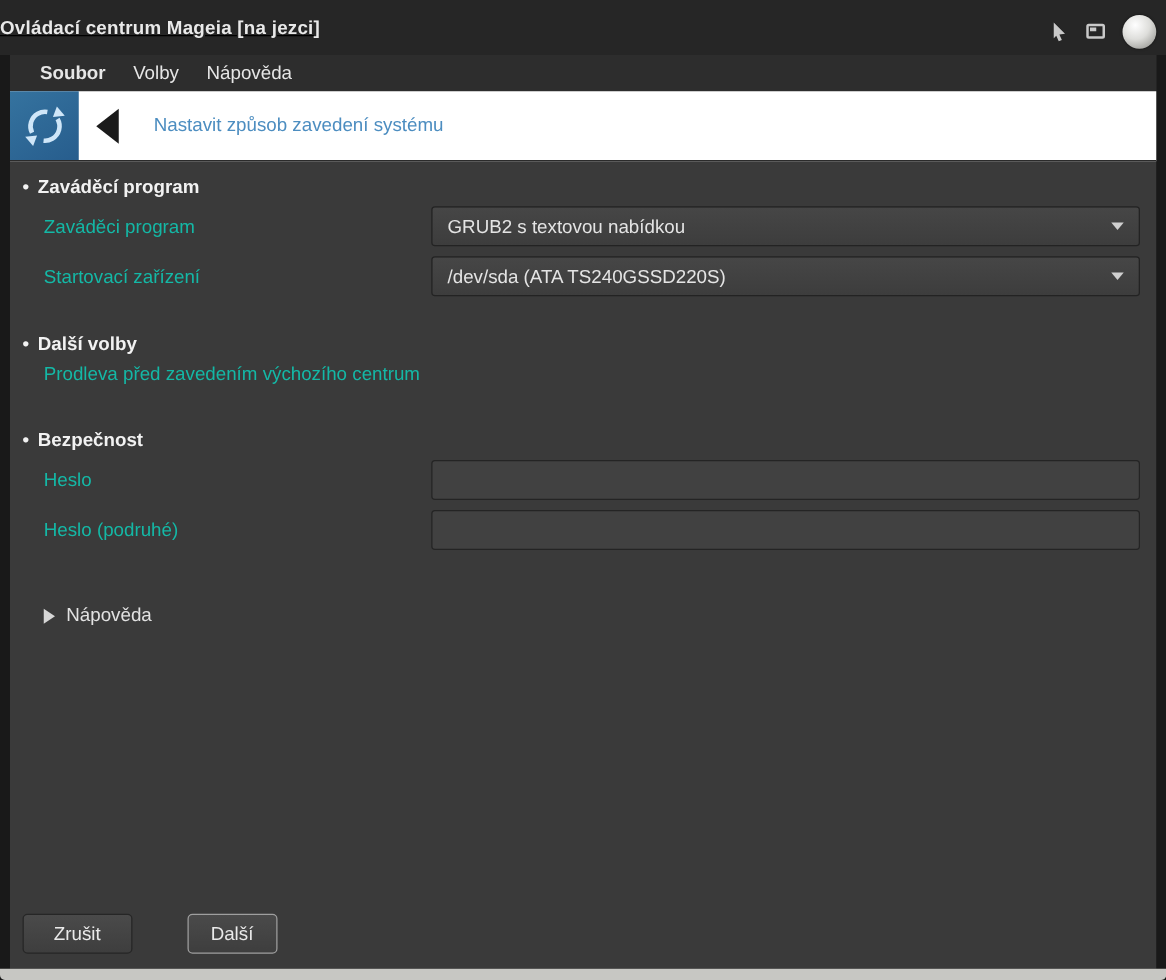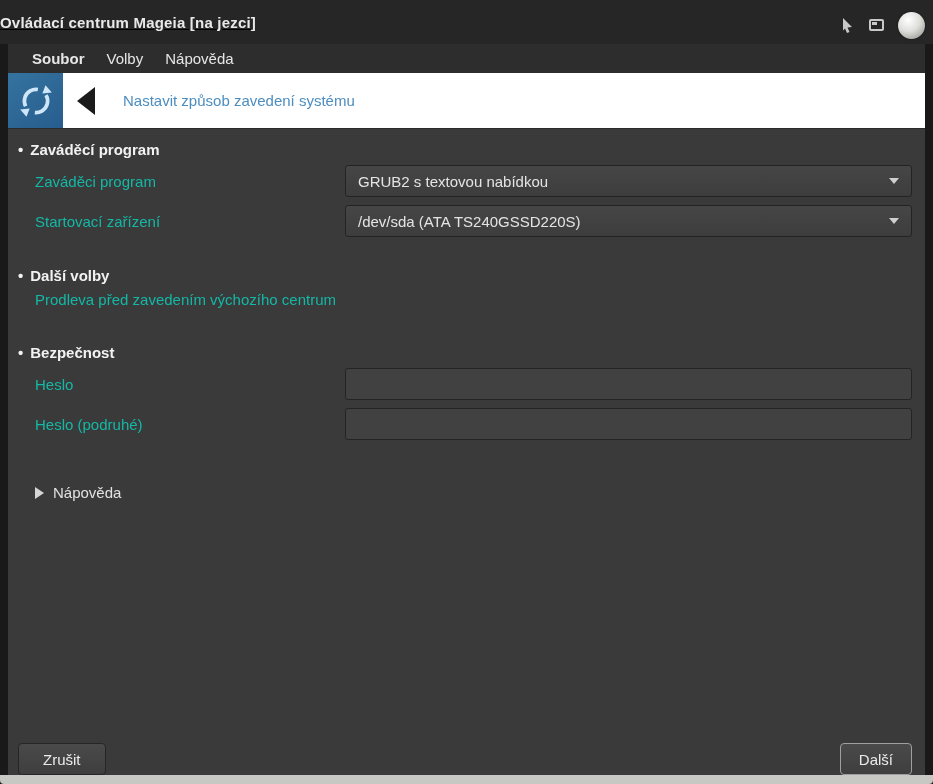--- a/index.html
+++ b/index.html
@@ -102,22 +102,22 @@
   .expander { display:flex; align-items:center; margin:44px 0 0 17px; cursor:default; }
   .expander-arrow {
     width:0; height:0;
     border-top:6px solid transparent; border-bottom:6px solid transparent;
     border-left:9px solid #d6d6d6;
   }
   .expander-label { color:#e2e2e2; font-size:15px; margin-left:9px; }
 
   
   .footer {
-    position:absolute; left:10px; right:13px; bottom:0;
-    display:flex; justify-content:space-between; align-items:center;
+    position:absolute; left:10px; right:13px; bottom:12px;
+    display:flex; justify-content:flex-start; align-items:center;gap:44px;
   }
   .btn {
     height:32px; background:linear-gradient(#4a4a4a,#3e3e3e);
     border:1px solid #262626; border-radius:4px;
     color:#eaeaea; font-size:15px; padding:0 24px;
     font-family:"Liberation Sans", sans-serif; cursor:default;
   }
   .btn-default { border-color:#9f9f9f; padding:0 18px; }
 
   .bottom-strip {

